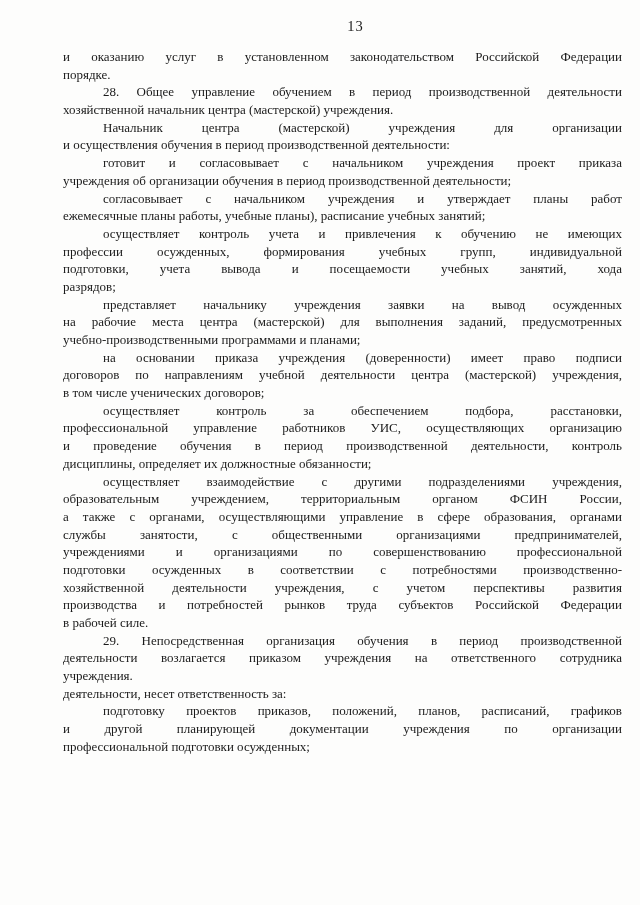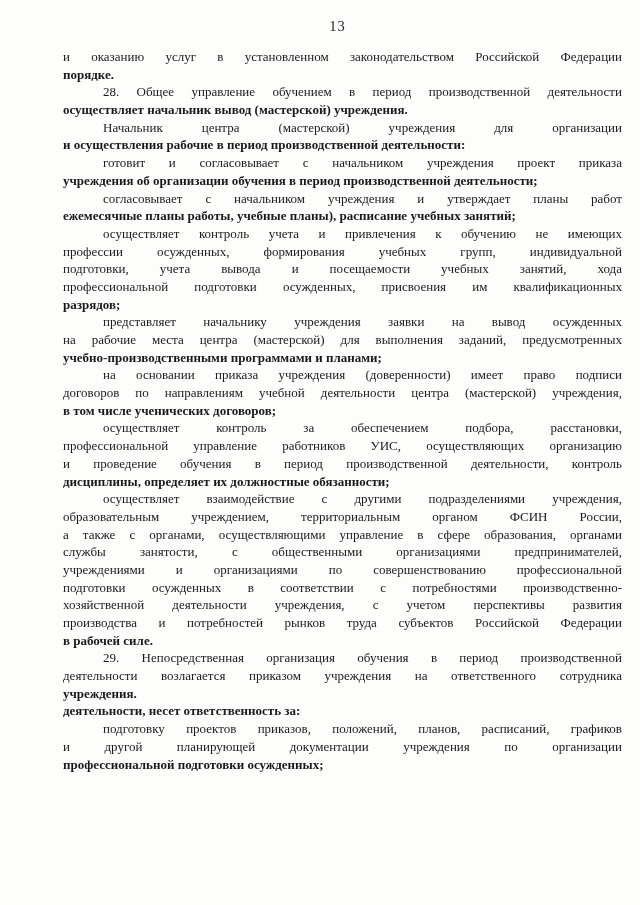--- a/index.html
+++ b/index.html
@@ -12,21 +12,21 @@
     width: 640px;
     height: 905px;
     background: #fdfdfc;
     font-family: "Liberation Serif", "DejaVu Serif", serif;
     color: #1a1a1a;
     overflow: hidden;
   }
   .page-number {
     position: absolute;
     top: 17px;
-    left: 58px;
+    left: 76px;
     width: 559px;
     text-align: center;
     font-size: 14.5px;
     line-height: 18px;
     letter-spacing: 1px;
   }
   .doc-body {
     position: absolute;
     top: 48px;
     left: 63px;
@@ -37,46 +37,44 @@
     height: 17.7px;
     line-height: 17.7px;
     text-align: justify;
     text-align-last: justify;
     overflow: hidden;
     white-space: normal;
     hyphens: none;
   }
   .line.last {
     text-align-last: left;
-    font-weight: bold;
   }
   .line.indent {
     text-indent: 40px;
   }
 </style>
 </head>
 <body>
 
 <div class="page">
   <div class="page-number">13</div>
   <div class="doc-body">
       <div class="line">и оказанию услуг в установленном законодательством Российской Федерации</div>
       <div class="line last">порядке.</div>
       <div class="line indent">28. Общее управление обучением в период производственной деятельности</div>
-      <div class="line last">осуществляет начальник вывод (мастерской) учреждения.</div>
+      <div class="line last">хозяйственной начальник центра (мастерской) учреждения.</div>
       <div class="line indent">Начальник центра (мастерской) учреждения для организации</div>
-      <div class="line last">и осуществления рабочие в период производственной деятельности:</div>
+      <div class="line last">и осуществления обучения в период производственной деятельности:</div>
       <div class="line indent">готовит и согласовывает с начальником учреждения проект приказа</div>
       <div class="line last">учреждения об организации обучения в период производственной деятельности;</div>
       <div class="line indent">согласовывает с начальником учреждения и утверждает планы работ</div>
       <div class="line last">ежемесячные планы работы, учебные планы), расписание учебных занятий;</div>
       <div class="line indent">осуществляет контроль учета и привлечения к обучению не имеющих</div>
       <div class="line">профессии осужденных, формирования учебных групп, индивидуальной</div>
       <div class="line">подготовки, учета вывода и посещаемости учебных занятий, хода</div>
-      <div class="line">профессиональной подготовки осужденных, присвоения им квалификационных</div>
       <div class="line last">разрядов;</div>
       <div class="line indent">представляет начальнику учреждения заявки на вывод осужденных</div>
       <div class="line">на рабочие места центра (мастерской) для выполнения заданий, предусмотренных</div>
       <div class="line last">учебно-производственными программами и планами;</div>
       <div class="line indent">на основании приказа учреждения (доверенности) имеет право подписи</div>
       <div class="line">договоров по направлениям учебной деятельности центра (мастерской) учреждения,</div>
       <div class="line last">в том числе ученических договоров;</div>
       <div class="line indent">осуществляет контроль за обеспечением подбора, расстановки,</div>
       <div class="line">профессиональной управление работников УИС, осуществляющих организацию</div>
       <div class="line">и проведение обучения в период производственной деятельности, контроль</div>

